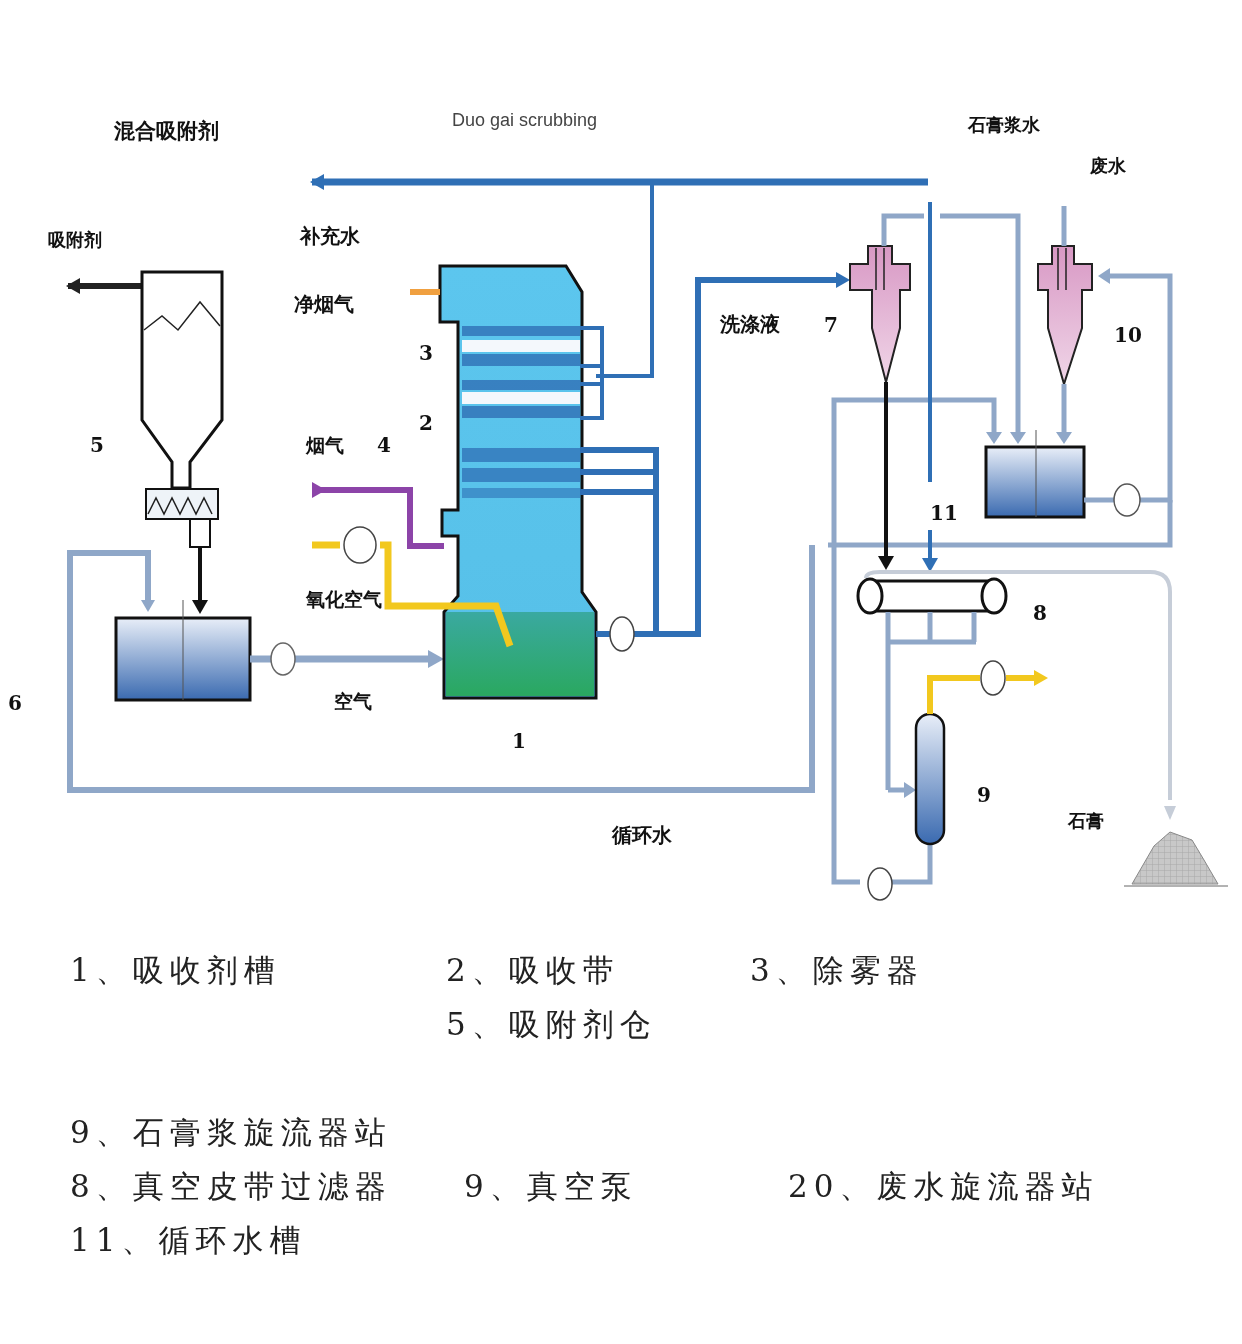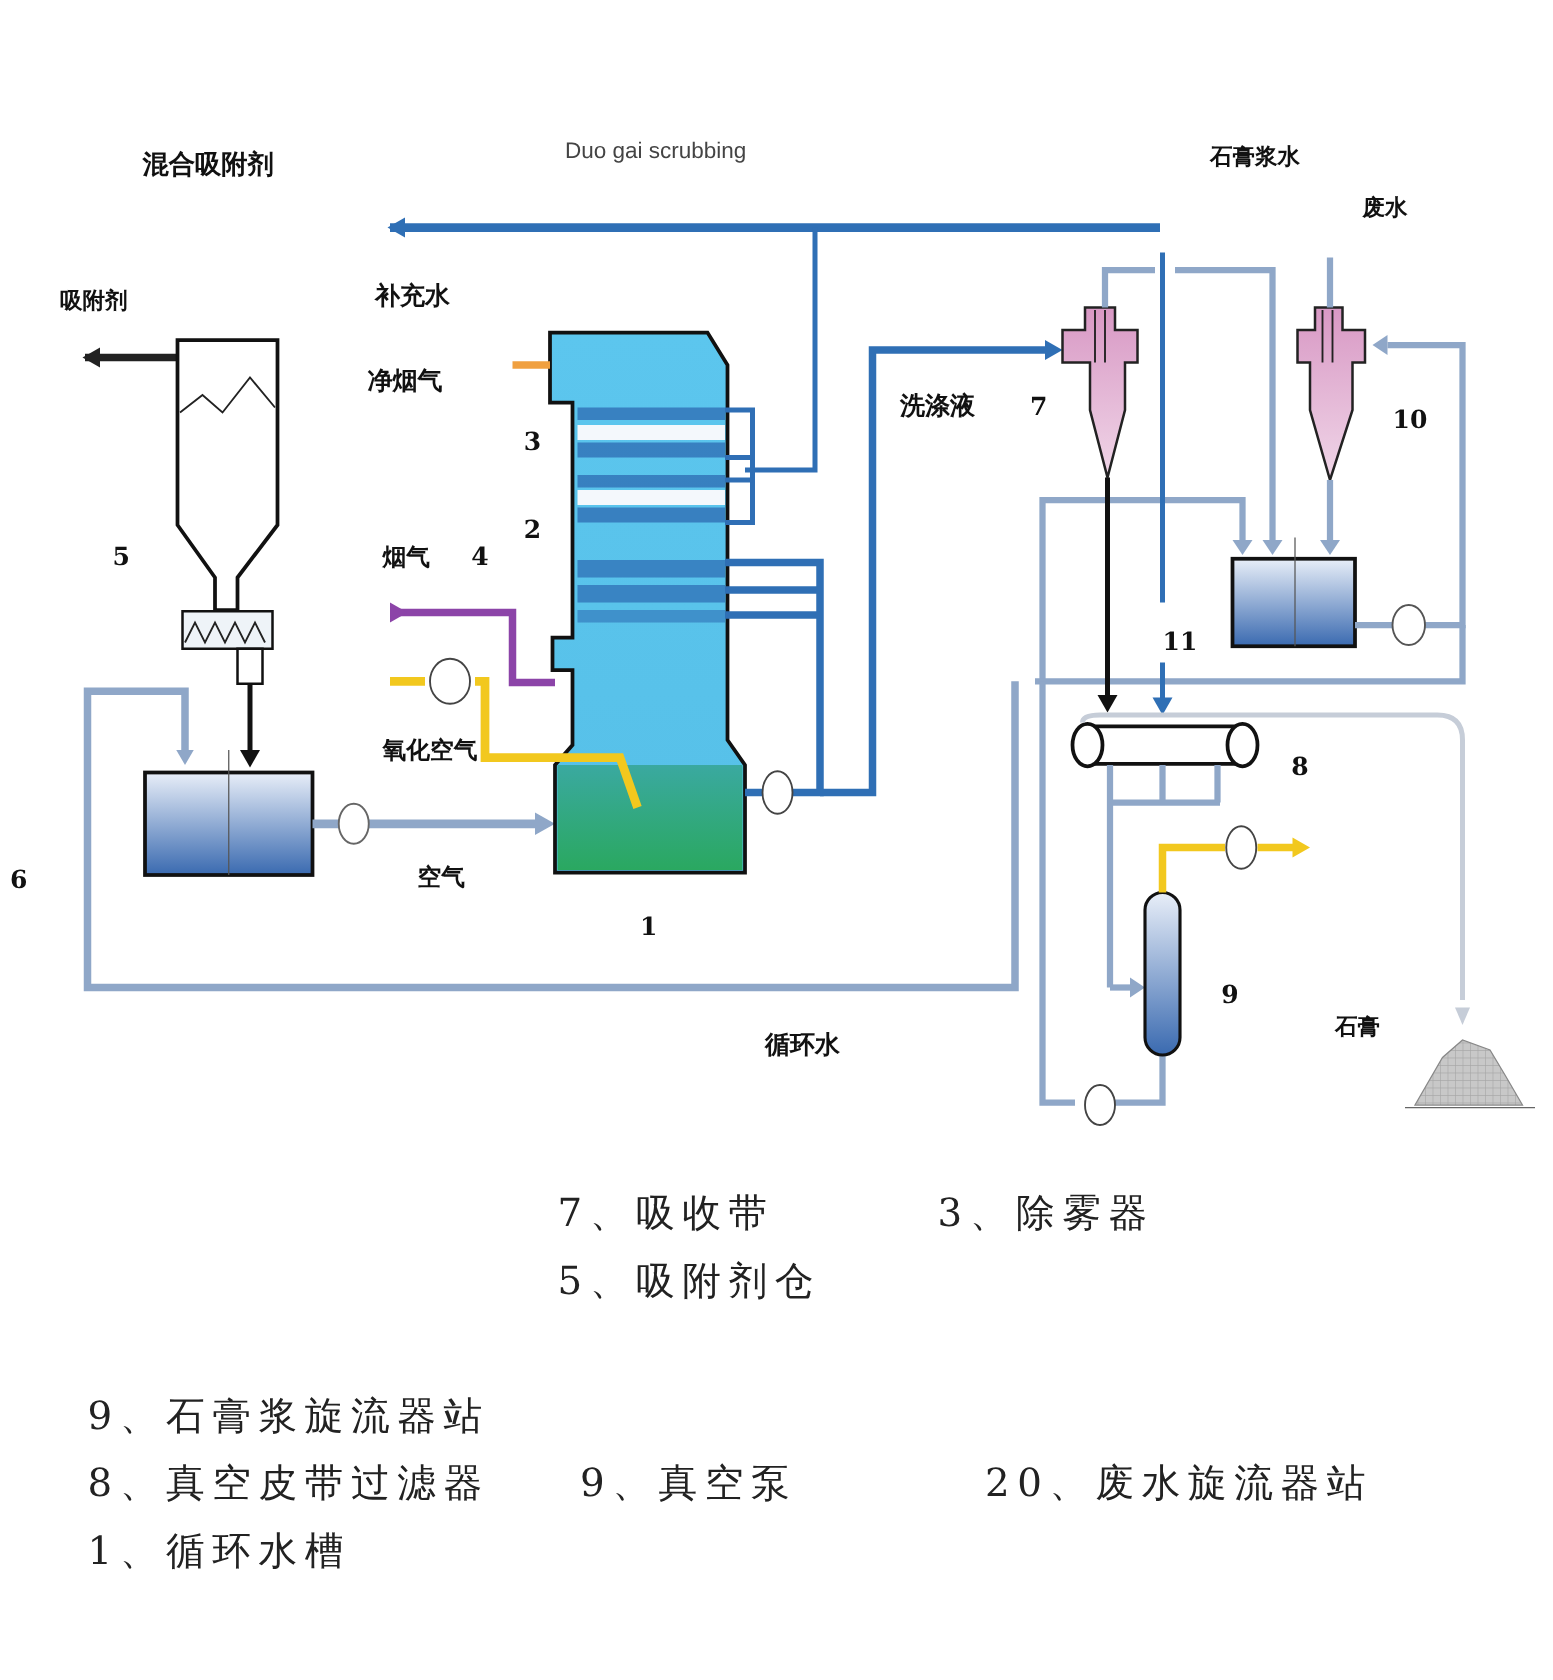--- a/index.html
+++ b/index.html
@@ -218,21 +218,22 @@
   <text class="num" x="90" y="452">5</text>
   <text class="num" x="8" y="710">6</text>
   <text class="num" x="824" y="332">7</text>
   <text class="num" x="1033" y="620">8</text>
   <text class="num" x="977" y="802">9</text>
   <text class="num" x="1114" y="342">10</text>
   <text class="num" x="930" y="520">11</text>
 </svg>
 
 <div class="legend">
-  <div class="leg-item" style="left:446px;top:950px;">7、吸收带</div>
+  <div class="leg-item" style="left:70px;top:950px;">1、吸收剂槽</div>
+  <div class="leg-item" style="left:446px;top:950px;">2、吸收带</div>
   <div class="leg-item" style="left:750px;top:950px;">3、除雾器</div>
   <div class="leg-item" style="left:446px;top:1004px;">5、吸附剂仓</div>
   <div class="leg-item" style="left:70px;top:1112px;">9、石膏浆旋流器站</div>
   <div class="leg-item" style="left:70px;top:1166px;">8、真空皮带过滤器</div>
   <div class="leg-item" style="left:464px;top:1166px;">9、真空泵</div>
   <div class="leg-item" style="left:788px;top:1166px;">20、废水旋流器站</div>
-  <div class="leg-item" style="left:70px;top:1220px;">1、循环水槽</div>
+  <div class="leg-item" style="left:70px;top:1220px;">11、循环水槽</div>
 </div>
 
 </body></html>

